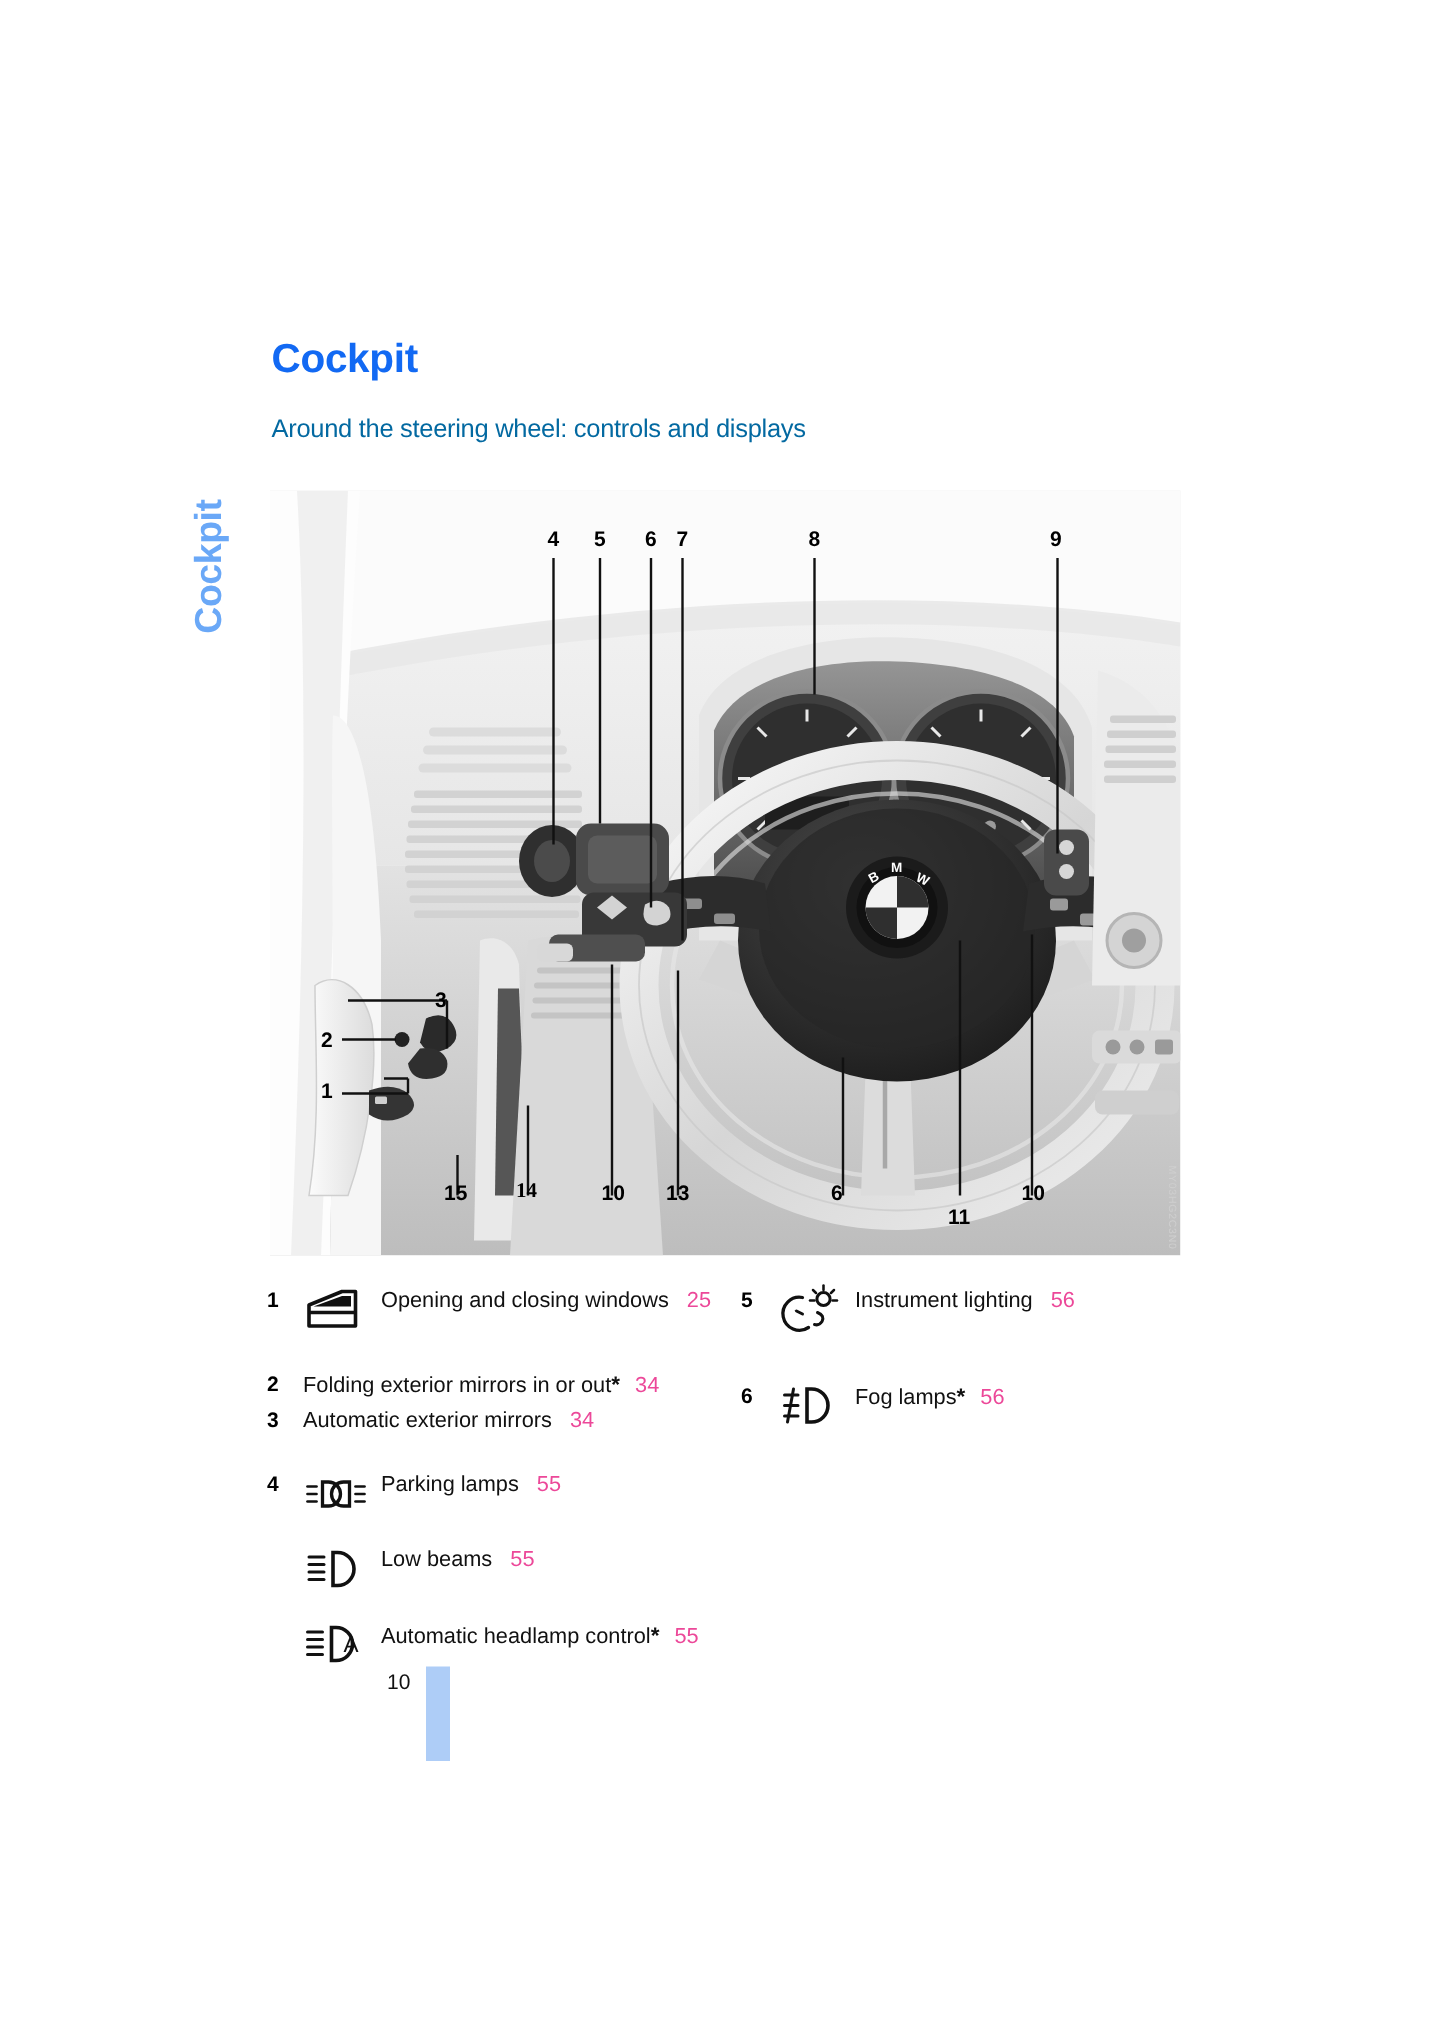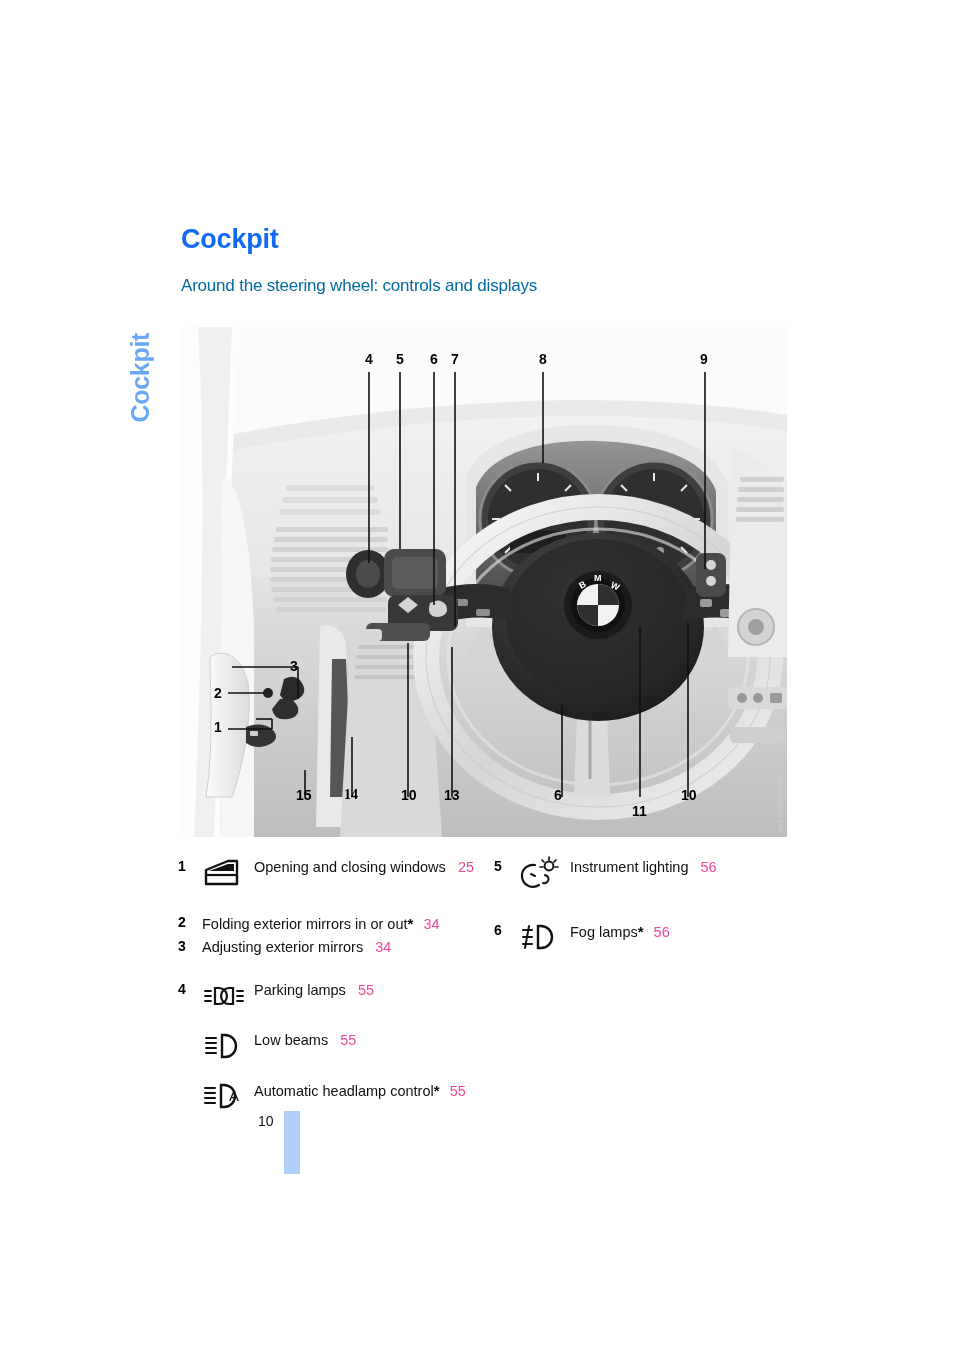--- a/index.html
+++ b/index.html
@@ -422,21 +422,21 @@
         <div class="lnum">2</div>
         <div class="ltext">
           <span>Folding exterior mirrors in or out</span><span class="ast">*</span>
           <span class="pg" style="margin-left:6px;">34</span>
         </div>
       </div>
 
       <div class="lrow noicon" style="margin-top:4px;">
         <div class="lnum">3</div>
         <div class="ltext">
-          <span>Adjusting exterior mirrors</span>
+          <span>Automatic exterior mirrors</span>
           <span class="pg" style="margin-left:8px;">34</span>
         </div>
       </div>
 
       <div class="lrow" style="margin-top:24px;">
         <div class="lnum">4</div>
         <div class="licon">
           <svg width="44" height="24" viewBox="0 0 44 24">
             <g stroke="#111" stroke-width="1.8" stroke-linecap="round">
               <line x1="3" y1="7" x2="9" y2="7"></line>

